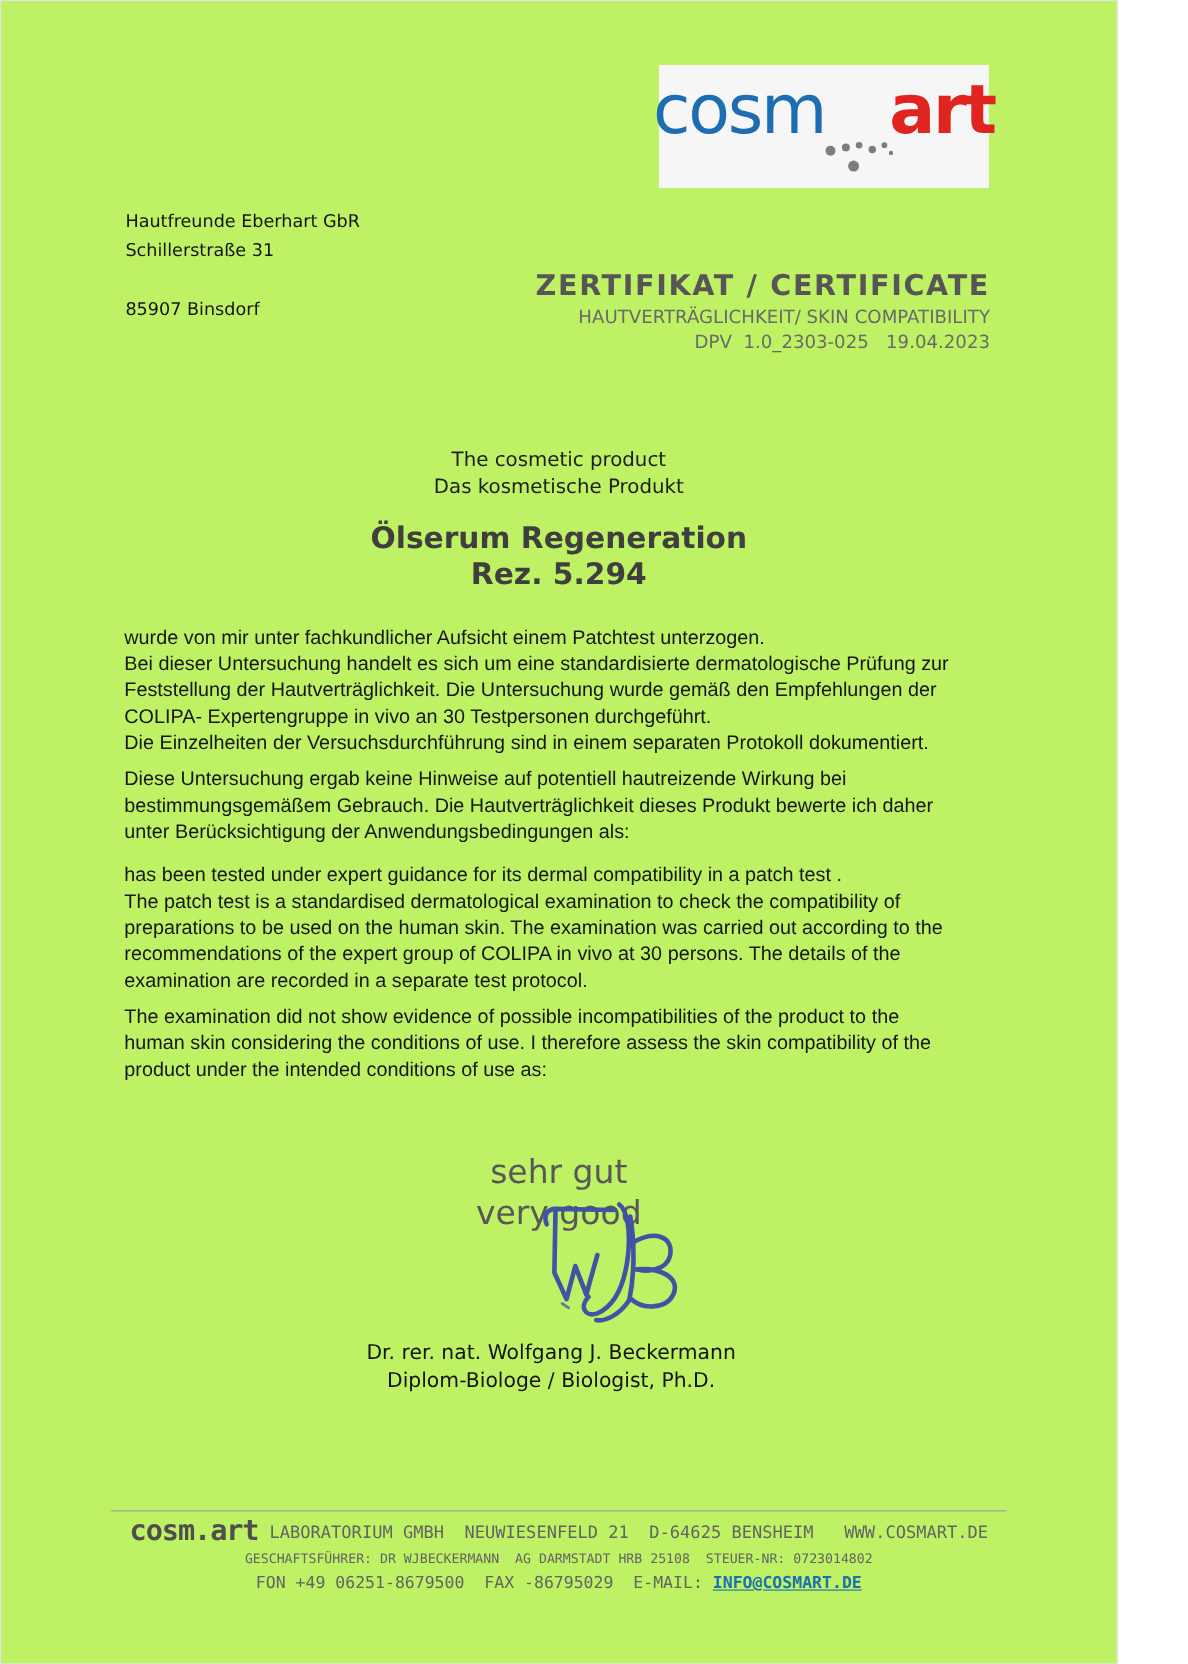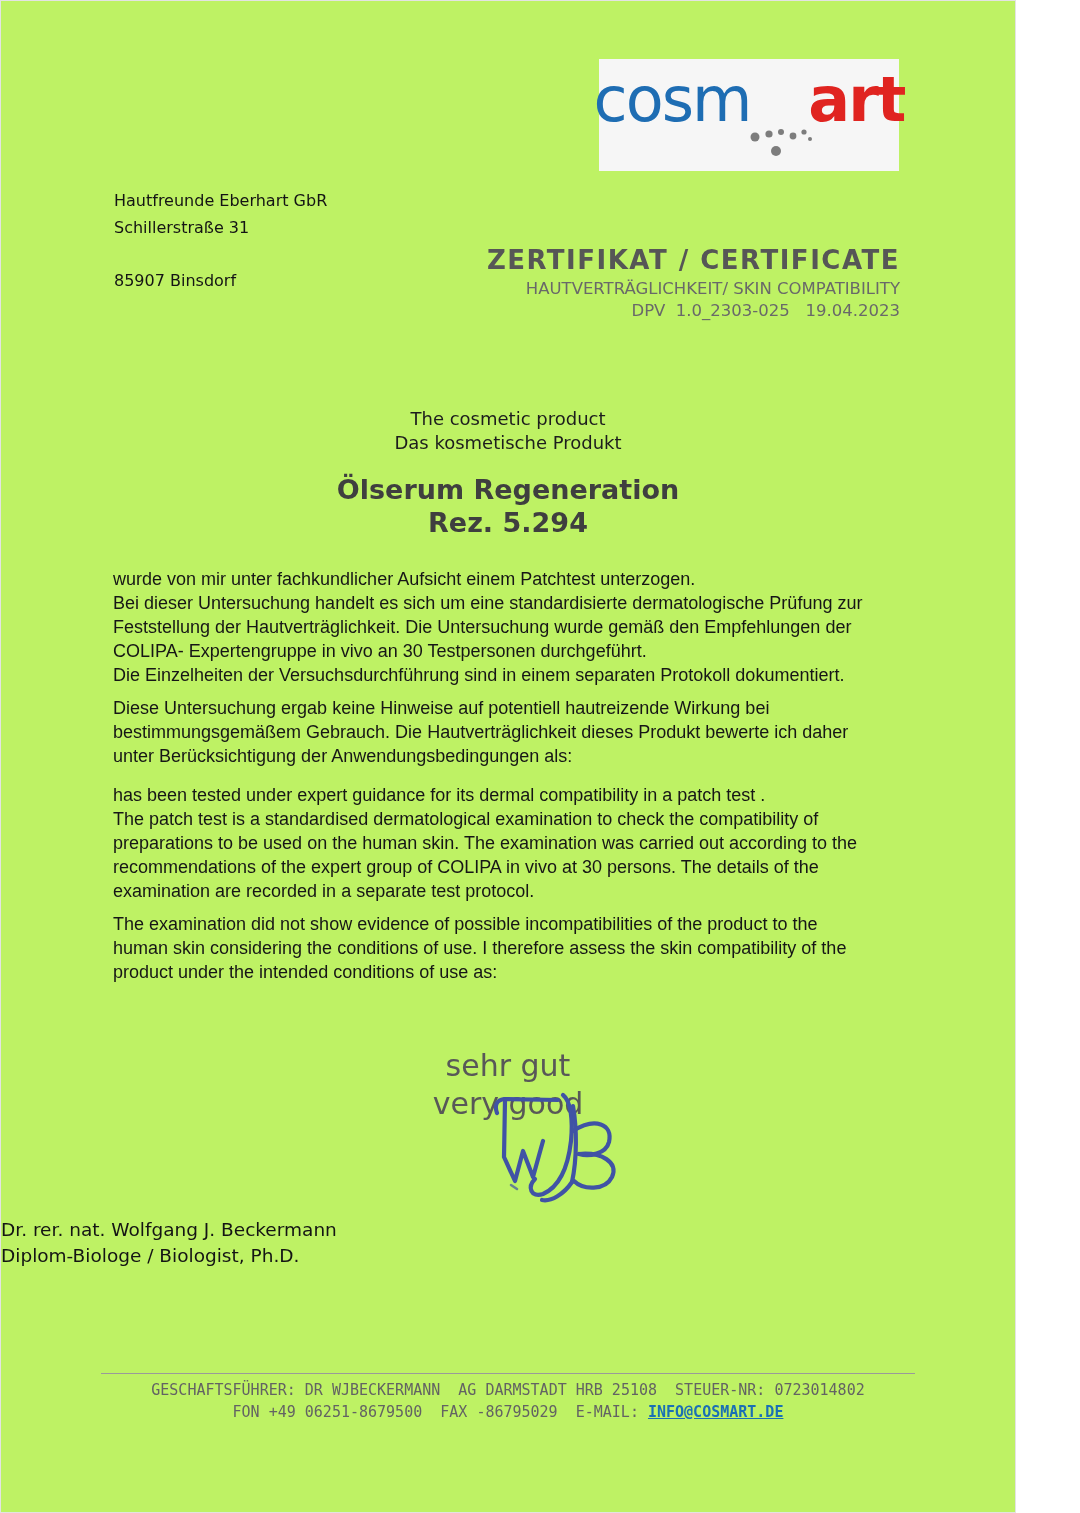--- a/index.html
+++ b/index.html
@@ -42,29 +42,29 @@
     font-size:18px;line-height:24px;color:#161616;}
   .body-text p{margin:0 0 9px 0;white-space:pre-line;}
   .body-text p.en-first{margin-top:15px;}
   .body-text p.gap-before{margin-top:9px;}
   
   .verdict{position:absolute;left:0;right:0;top:1002px;text-align:center;
     font-size:30px;line-height:38px;font-weight:normal;color:#585858;margin-top:44px;}
   
   .signature{position:absolute;left:440px;top:1088px;width:200px;height:122px;}
   
-  .signatory{position:absolute;left:0;right:14px;top:1216px;
+  .signatory{position:absolute;left:0;right:14px;top:1216px;text-align:center;
     font-size:18.5px;line-height:26px;color:#141414;}
   
   .footer-rule{position:absolute;left:100px;right:100px;top:1372px;border-top:1.5px solid #9a9a9a;}
   .footer{position:absolute;left:0;right:0;top:1378px;text-align:center;
     font-family:"DejaVu Sans Mono", monospace;color:#636363;}
   .footer .line1{font-size:15.5px;line-height:26px;white-space:pre;}
   .footer .brand{font-size:26px;font-weight:bold;color:#4f4f4f;letter-spacing:-1px;vertical-align:-2px;margin-right:10px;}
-  .footer .line2{font-size:15px;line-height:22px;white-space:pre;}
+  .footer .line2{font-size:12px;line-height:22px;white-space:pre;}
   .footer .line3{font-size:15px;line-height:22px;white-space:pre;}
   .footer a.email-link{color:#1a6fb5;text-decoration:underline;font-weight:bold;cursor:pointer;}
   .c-blue{color:#1e6db3;}
   .c-red{color:#e02420;}
 </style>
 </head>
 <body>
 
 <div class="page">
 
@@ -145,17 +145,18 @@
     </g>
   </svg>
 
   <div class="signatory">
     <div>Dr. rer. nat. Wolfgang J. Beckermann</div>
     <div>Diplom-Biologe / Biologist, Ph.D.</div>
   </div>
 
   <div class="footer-rule"></div>
   <div class="footer">
+    <div class="line1"><span class="brand">cosm.art</span><span>LABORATORIUM GMBH  NEUWIESENFELD 21  D-64625 BENSHEIM   WWW.COSMART.DE</span></div>
     <div class="line2">GESCHAFTSFÜHRER: DR WJBECKERMANN  AG DARMSTADT HRB 25108  STEUER-NR: 0723014802</div>
     <div class="line3"><span>FON +49 06251-8679500  FAX -86795029  E-MAIL: </span><a class="email-link">INFO@COSMART.DE</a></div>
   </div>
 
 </div>
 
 </body></html>

